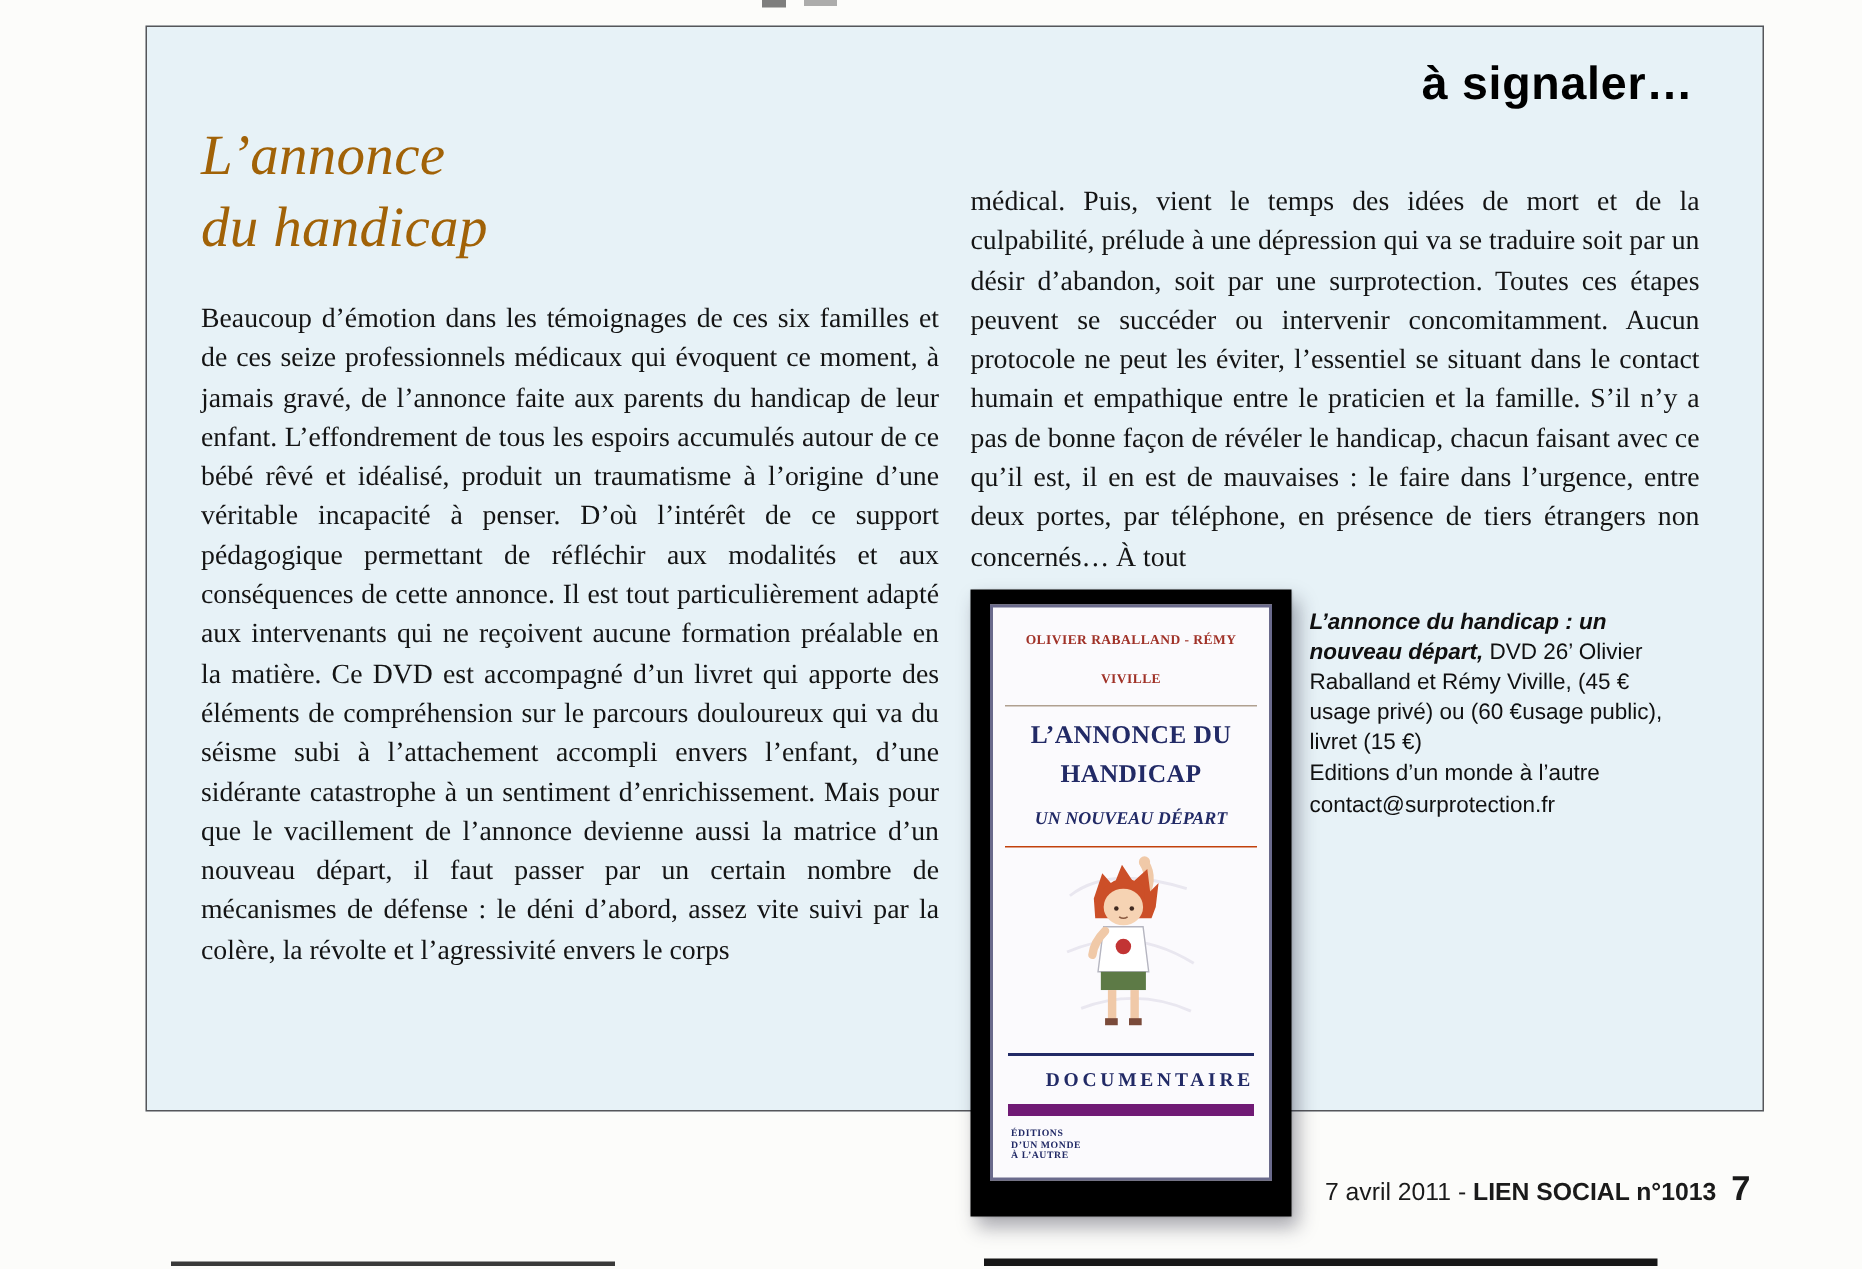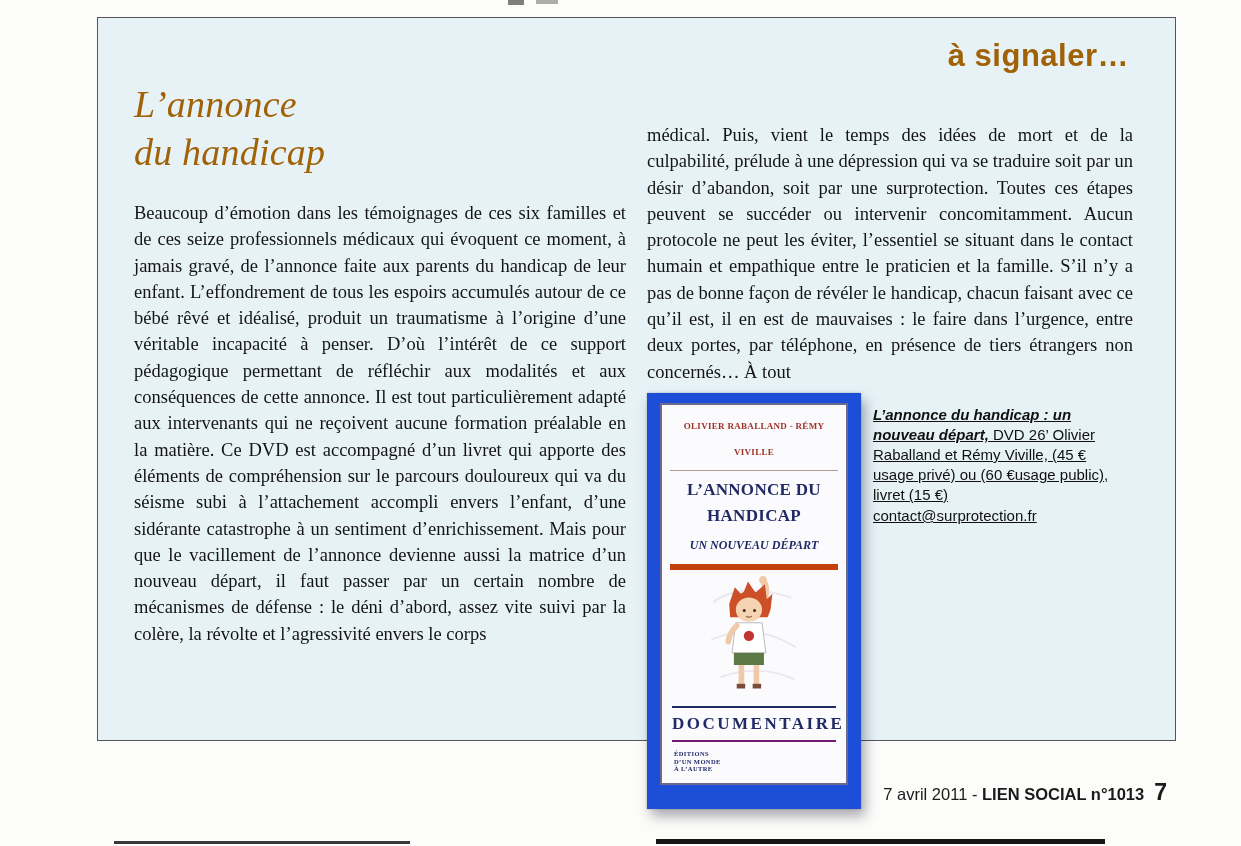--- a/index.html
+++ b/index.html
@@ -9,71 +9,71 @@
     font-family:"Liberation Serif", serif;
   }
   .content-box {
     position:absolute; left:97px; top:17px; width:1079px; height:724px;
     background:#e7f2f7; border:1px solid #55565a; box-sizing:border-box;
   }
   .badge {
     position:absolute; top:20px; right:46px;
     font-family:"Liberation Sans", sans-serif;
     font-size:31px; font-weight:700; letter-spacing:.5px;
-    color:#a16207;
+    color:#000000;
   }
   .article-title {
     position:absolute; left:36px; top:62px;
     font-size:38px; line-height:48px; color:#a16207;
     letter-spacing:.2px;
     font-style:italic;
   }
   .col { position:absolute; font-size:18.5px; line-height:26.3px;
          color:#141414; text-align:justify; }
   .col p { margin:0; hyphens:auto; }
   .col-left  { left:36px;  top:182px; width:492px; }
   .col-right { left:549px; top:104px; width:486px; }
 
   .fig-row { display:flex; gap:12px; margin-top:8px; align-items:flex-start; }
   .beside { width:256px; margin-top:-14px; }
   .beside p { margin:0; }
 
   .dvd-card {
-    width:214px; box-sizing:border-box; background:#1d4ed8;
+    width:214px; box-sizing:border-box; background:#000000;
     padding:10px 13px 24px;
     box-shadow:4px 7px 12px rgba(40,40,60,.40), 0 0 2px rgba(0,0,0,.25);
     flex:0 0 auto;
   }
   .dvd-cover {
     border:2px solid #6a6a8c; background:#fbfafd;
     padding:8px 6px 10px; text-align:center; box-sizing:border-box;
   }
   .dvd-authors {
     font-size:9px; font-weight:bold; color:#a03228; letter-spacing:.3px;
     padding-bottom:4px; border-bottom:1px solid #b0a090; margin:0 2px 6px;
   }
   .dvd-title { font-size:17px; font-weight:bold; color:#222a66; letter-spacing:.3px; }
   .dvd-subtitle {
     font-style:italic; font-weight:bold; font-size:12px; color:#222a66;
-    margin:3px 2px 0; padding-bottom:6px; border-bottom:6px solid #c2410c;
+    margin:3px 2px 0; padding-bottom:6px; border-bottom:1px solid #c2410c;
   }
   .dvd-illu { height:122px; margin:4px 0 2px; }
   .dvd-genre {
-    font-size:17px; font-weight:bold; letter-spacing:2.5px; color:#222a66;
-    border-top:2px solid #222a66; border-bottom:2px solid #701a75;
+    font-size:13px; font-weight:bold; letter-spacing:2.5px; color:#222a66;
+    border-top:2px solid #222a66; border-bottom:8px solid #701a75;
     padding:3px 0; margin:0 4px 8px;text-align:right;
   }
   .dvd-pub {
     font-size:6.5px; line-height:7.5px; color:#222a66; text-align:left;
     margin-left:6px; font-weight:bold; letter-spacing:.4px;
   }
 
   .caption {
     margin-top:26px; font-family:"Liberation Sans", sans-serif;
-    font-size:15px; line-height:20px; color:#101010; text-align:left;text-decoration:underline;
+    font-size:15px; line-height:20px; color:#101010; text-align:left;
   }
   .caption p { margin:0 0 1px; }
   .caption .lead { font-weight:bold; font-style:italic; }
 
   .footer {
     position:absolute; top:779px; right:74px;
     font-family:"Liberation Sans", sans-serif;
     font-size:16.5px; color:#1a1a1a; white-space:nowrap;
   }
   .footer .b  { font-weight:bold; }
@@ -137,20 +137,21 @@
               <div>ÉDITIONS</div>
               <div>D’UN MONDE</div>
               <div>À L’AUTRE</div>
             </div>
           </div>
         </figure>
 
         <div class="beside">
           <div class="caption">
             <p><span class="lead">L’annonce du handicap : un nouveau départ,</span><span> DVD 26’ Olivier Raballand et Rémy Viville, (45 € usage privé) ou (60 €usage public), livret (15 €)</span></p>
+            <p>Editions d’un monde à l’autre</p>
             <p>contact@surprotection.fr</p>
           </div>
         </div>
 
       </div>
     </div>
 
   </div>
 
   <div class="footer">

